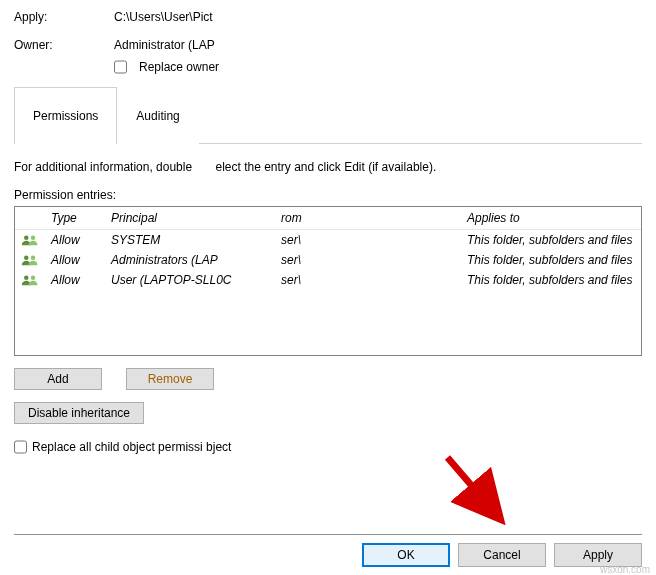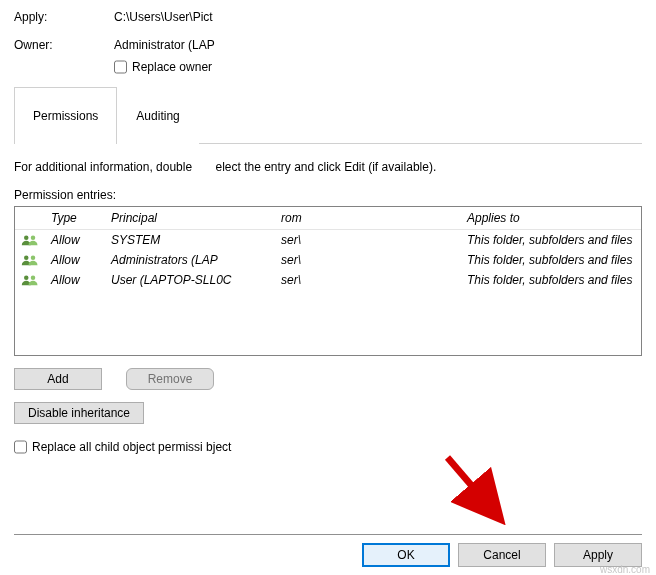--- a/index.html
+++ b/index.html
@@ -10,21 +10,21 @@
       color: #000;
       width: 656px;
       height: 575px;
       position: relative;
       overflow: hidden;
       padding: 10px 14px 0 14px;
     }
     .form-row { display: flex; align-items: center; margin-bottom: 14px; }
     .form-label { width: 100px; }
     .form-value { flex: 1; }
-    .checkbox-row { display: flex; margin-left: 100px; margin-top: -6px; margin-bottom: 12px; }
+    .checkbox-row { display: flex; margin-left: 100px; margin-top: -6px; margin-bottom: 12px; gap: 7px; }
     .checkbox-row input { margin-right: 5px; }
     .tabs { display: flex; border-bottom: 1px solid #d0d0d0; margin-top: 6px; }
     .tab {
       padding: 21px 18px;
       border: 1px solid transparent;
       border-bottom: none;
       cursor: default;
       position: relative;
       top: 1px;
       background: #fff;
@@ -53,21 +53,21 @@
     .btn-row { margin-top: 12px; display: flex; gap: 24px; }
     button.win-btn {
       background: #e1e1e1;
       border: 1px solid #adadad;
       padding: 3px 0;
       min-width: 88px;
       font-family: inherit;
       font-size: 12px;
       cursor: default;
     }
-    button.win-btn:disabled { color: #737373; border-radius: 6px; }
+    button.win-btn:disabled { color: #a16207; }
     button.win-btn.ok { border: 2px solid #0078d7; background: #e5f1fb; }
     .bottom-check { display: flex; margin-top: 16px; }
     .bottom-check input { margin-right: 5px; }
     .footer {
       position: absolute;
       bottom: 8px; right: 14px; left: 14px;
       display: flex; justify-content: flex-end; gap: 8px;
       border-top: 1px solid #909090;
       padding-top: 8px;
     }

